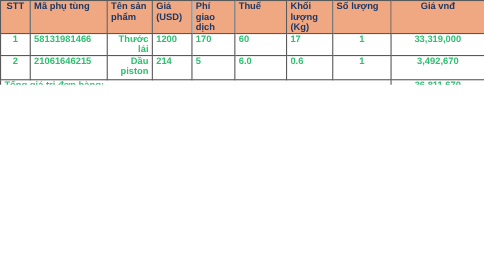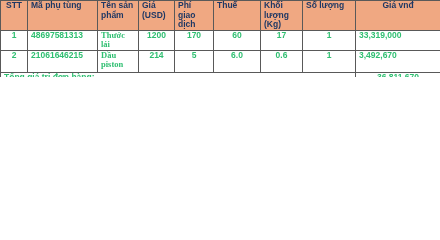--- a/index.html
+++ b/index.html
@@ -48,34 +48,33 @@
   }
   td.c-stt {
     text-align: center;
     vertical-align: middle;
   }
   td.c-code {
     text-align: left;
     vertical-align: bottom;
   }
   td.c-name {
-    text-align: left;
+    text-align: right;
     vertical-align: top;
-    font-family: Liberation Serif, serif;
   }
   td.c-num {
-    text-align: center;
+    text-align: left;
     vertical-align: bottom;
   }
   td.c-qty {
     text-align: center;
     vertical-align: bottom;
   }
   td.c-price {
-    text-align: left;
+    text-align: center;
     vertical-align: bottom;
   }
   tr.row-1 td {
     height: 11px;
     vertical-align: top;
   }
   tr.row-1 td.c-stt { vertical-align: middle; }
   tr.row-2 td {
     height: 21px;
   }
@@ -127,21 +126,21 @@
       <th>Phí giao dịch</th>
       <th>Thuế</th>
       <th>Khối lượng (Kg)</th>
       <th>Số lượng</th>
       <th class="center">Giá vnđ</th>
     </tr>
   </thead>
   <tbody>
     <tr class="row-1">
       <td class="c-stt">1</td>
-      <td class="c-code">48697581313</td>
+      <td class="c-code">58131981466</td>
       <td class="c-name">Thước lái</td>
       <td class="c-num">1200</td>
       <td class="c-num">170</td>
       <td class="c-num">60</td>
       <td class="c-num">17</td>
       <td class="c-qty">1</td>
       <td class="c-price">33,319,000</td>
     </tr>
     <tr class="row-2">
       <td class="c-stt">2</td>

